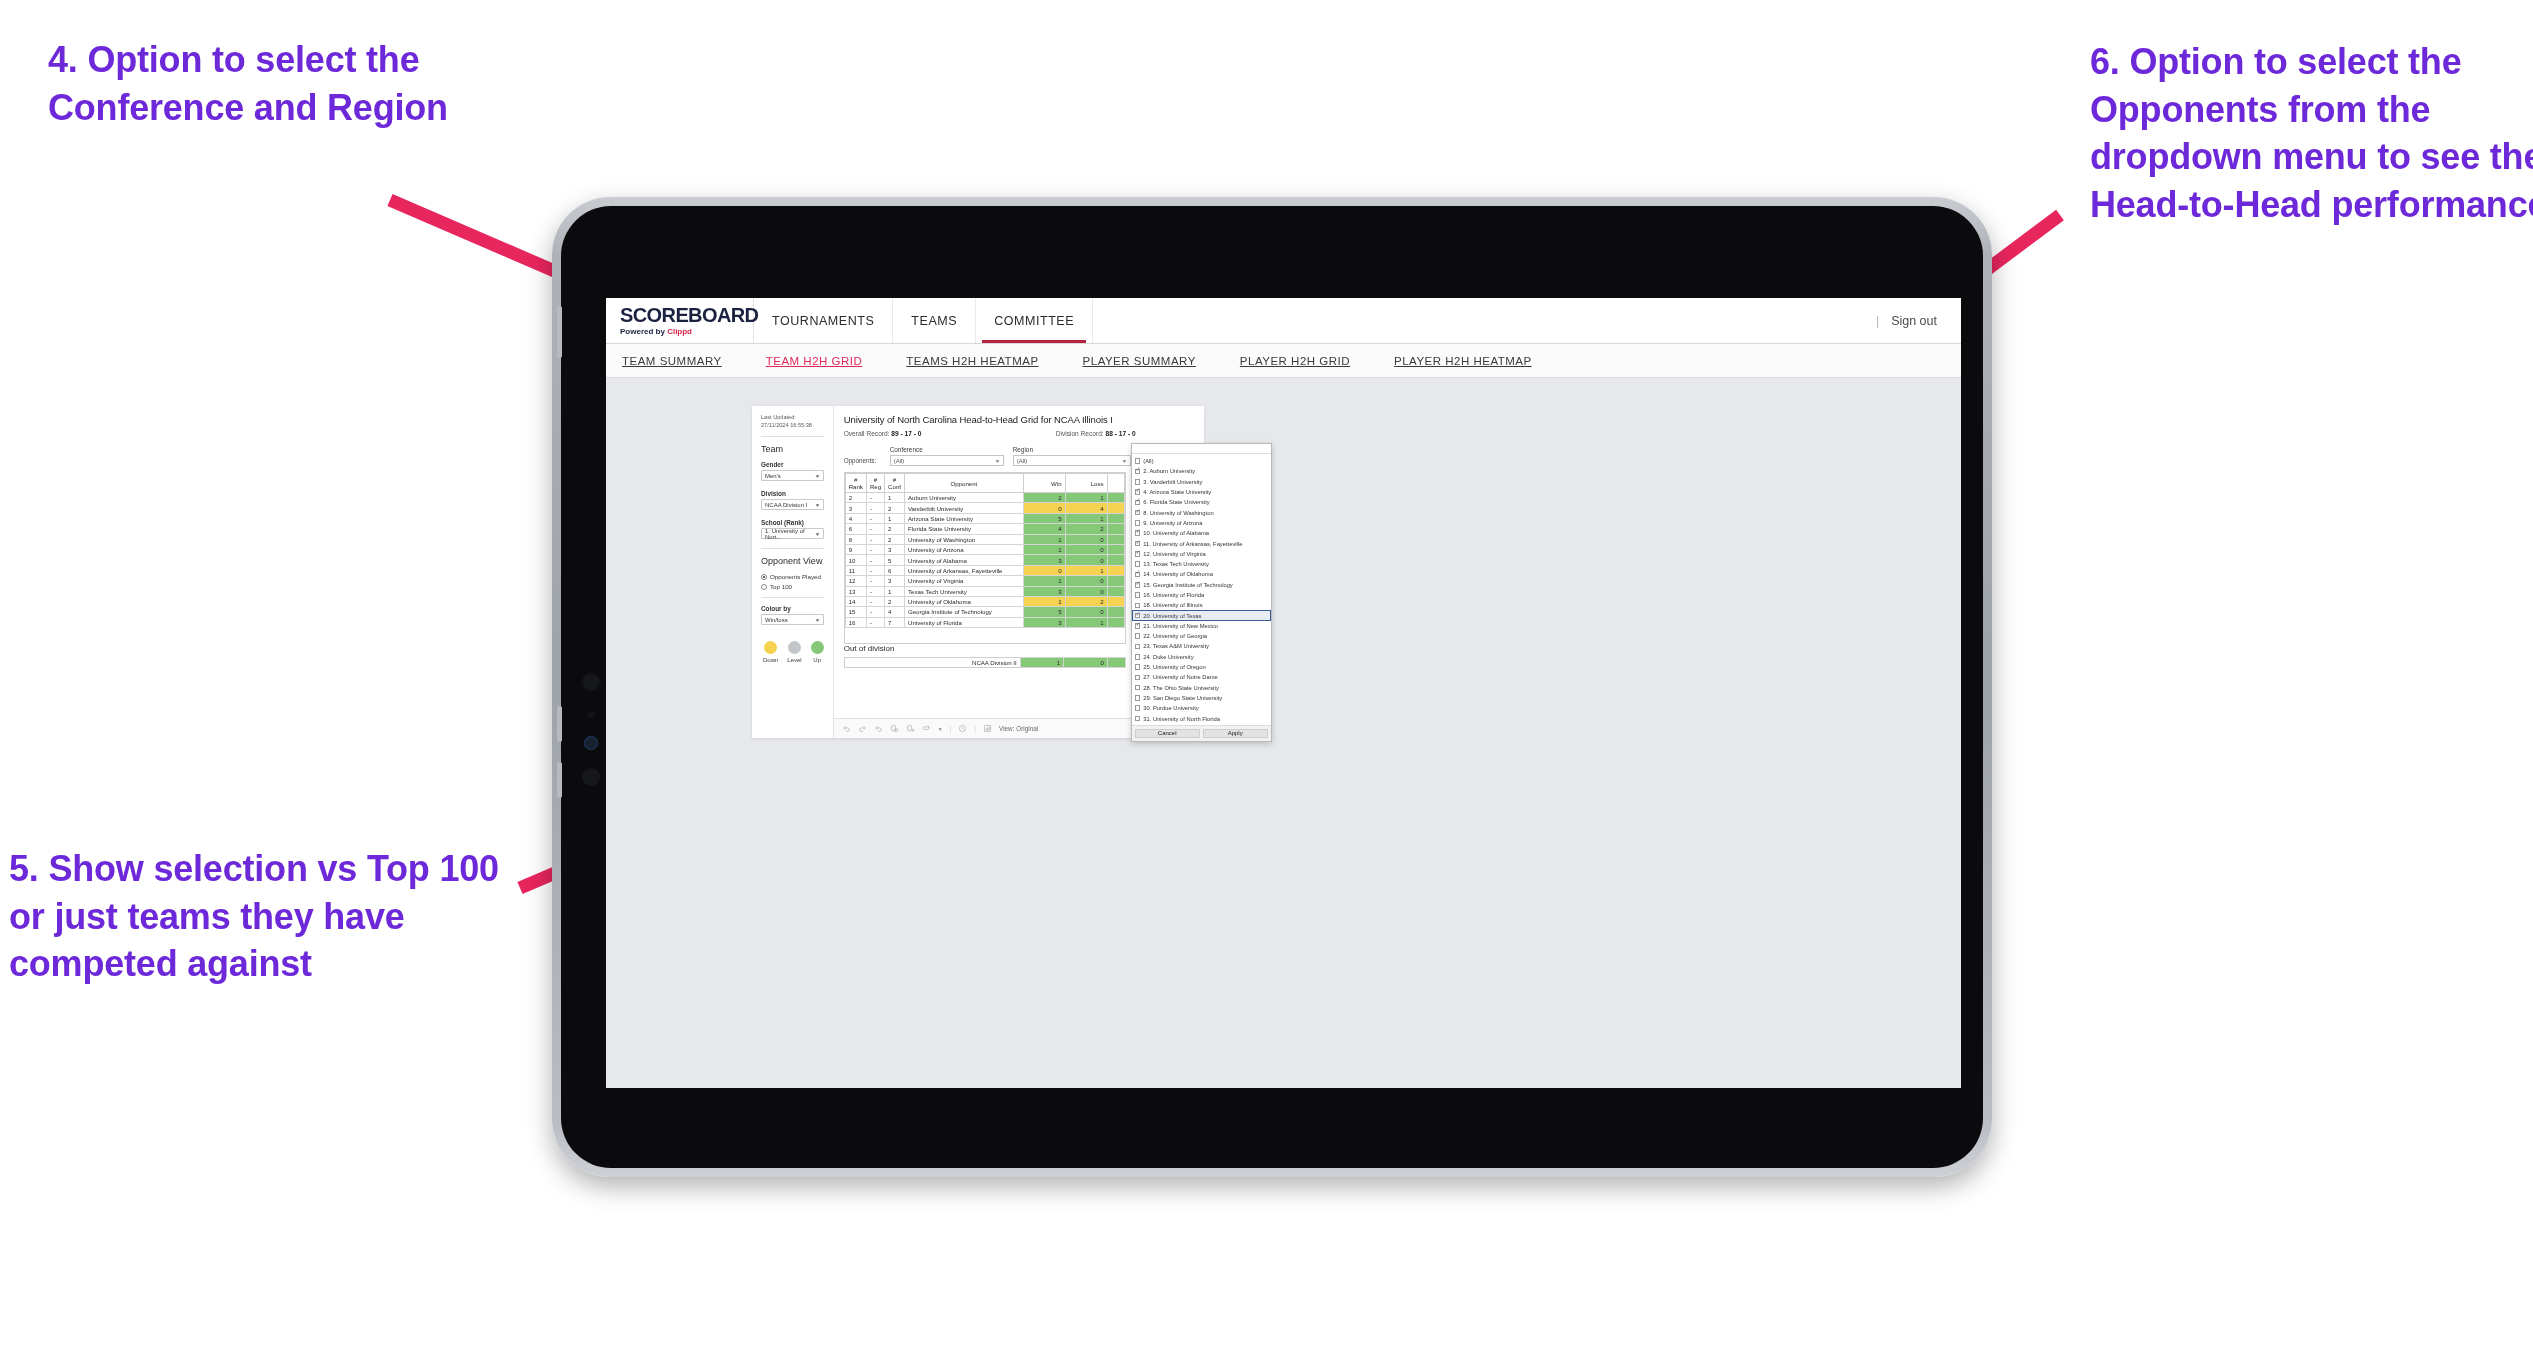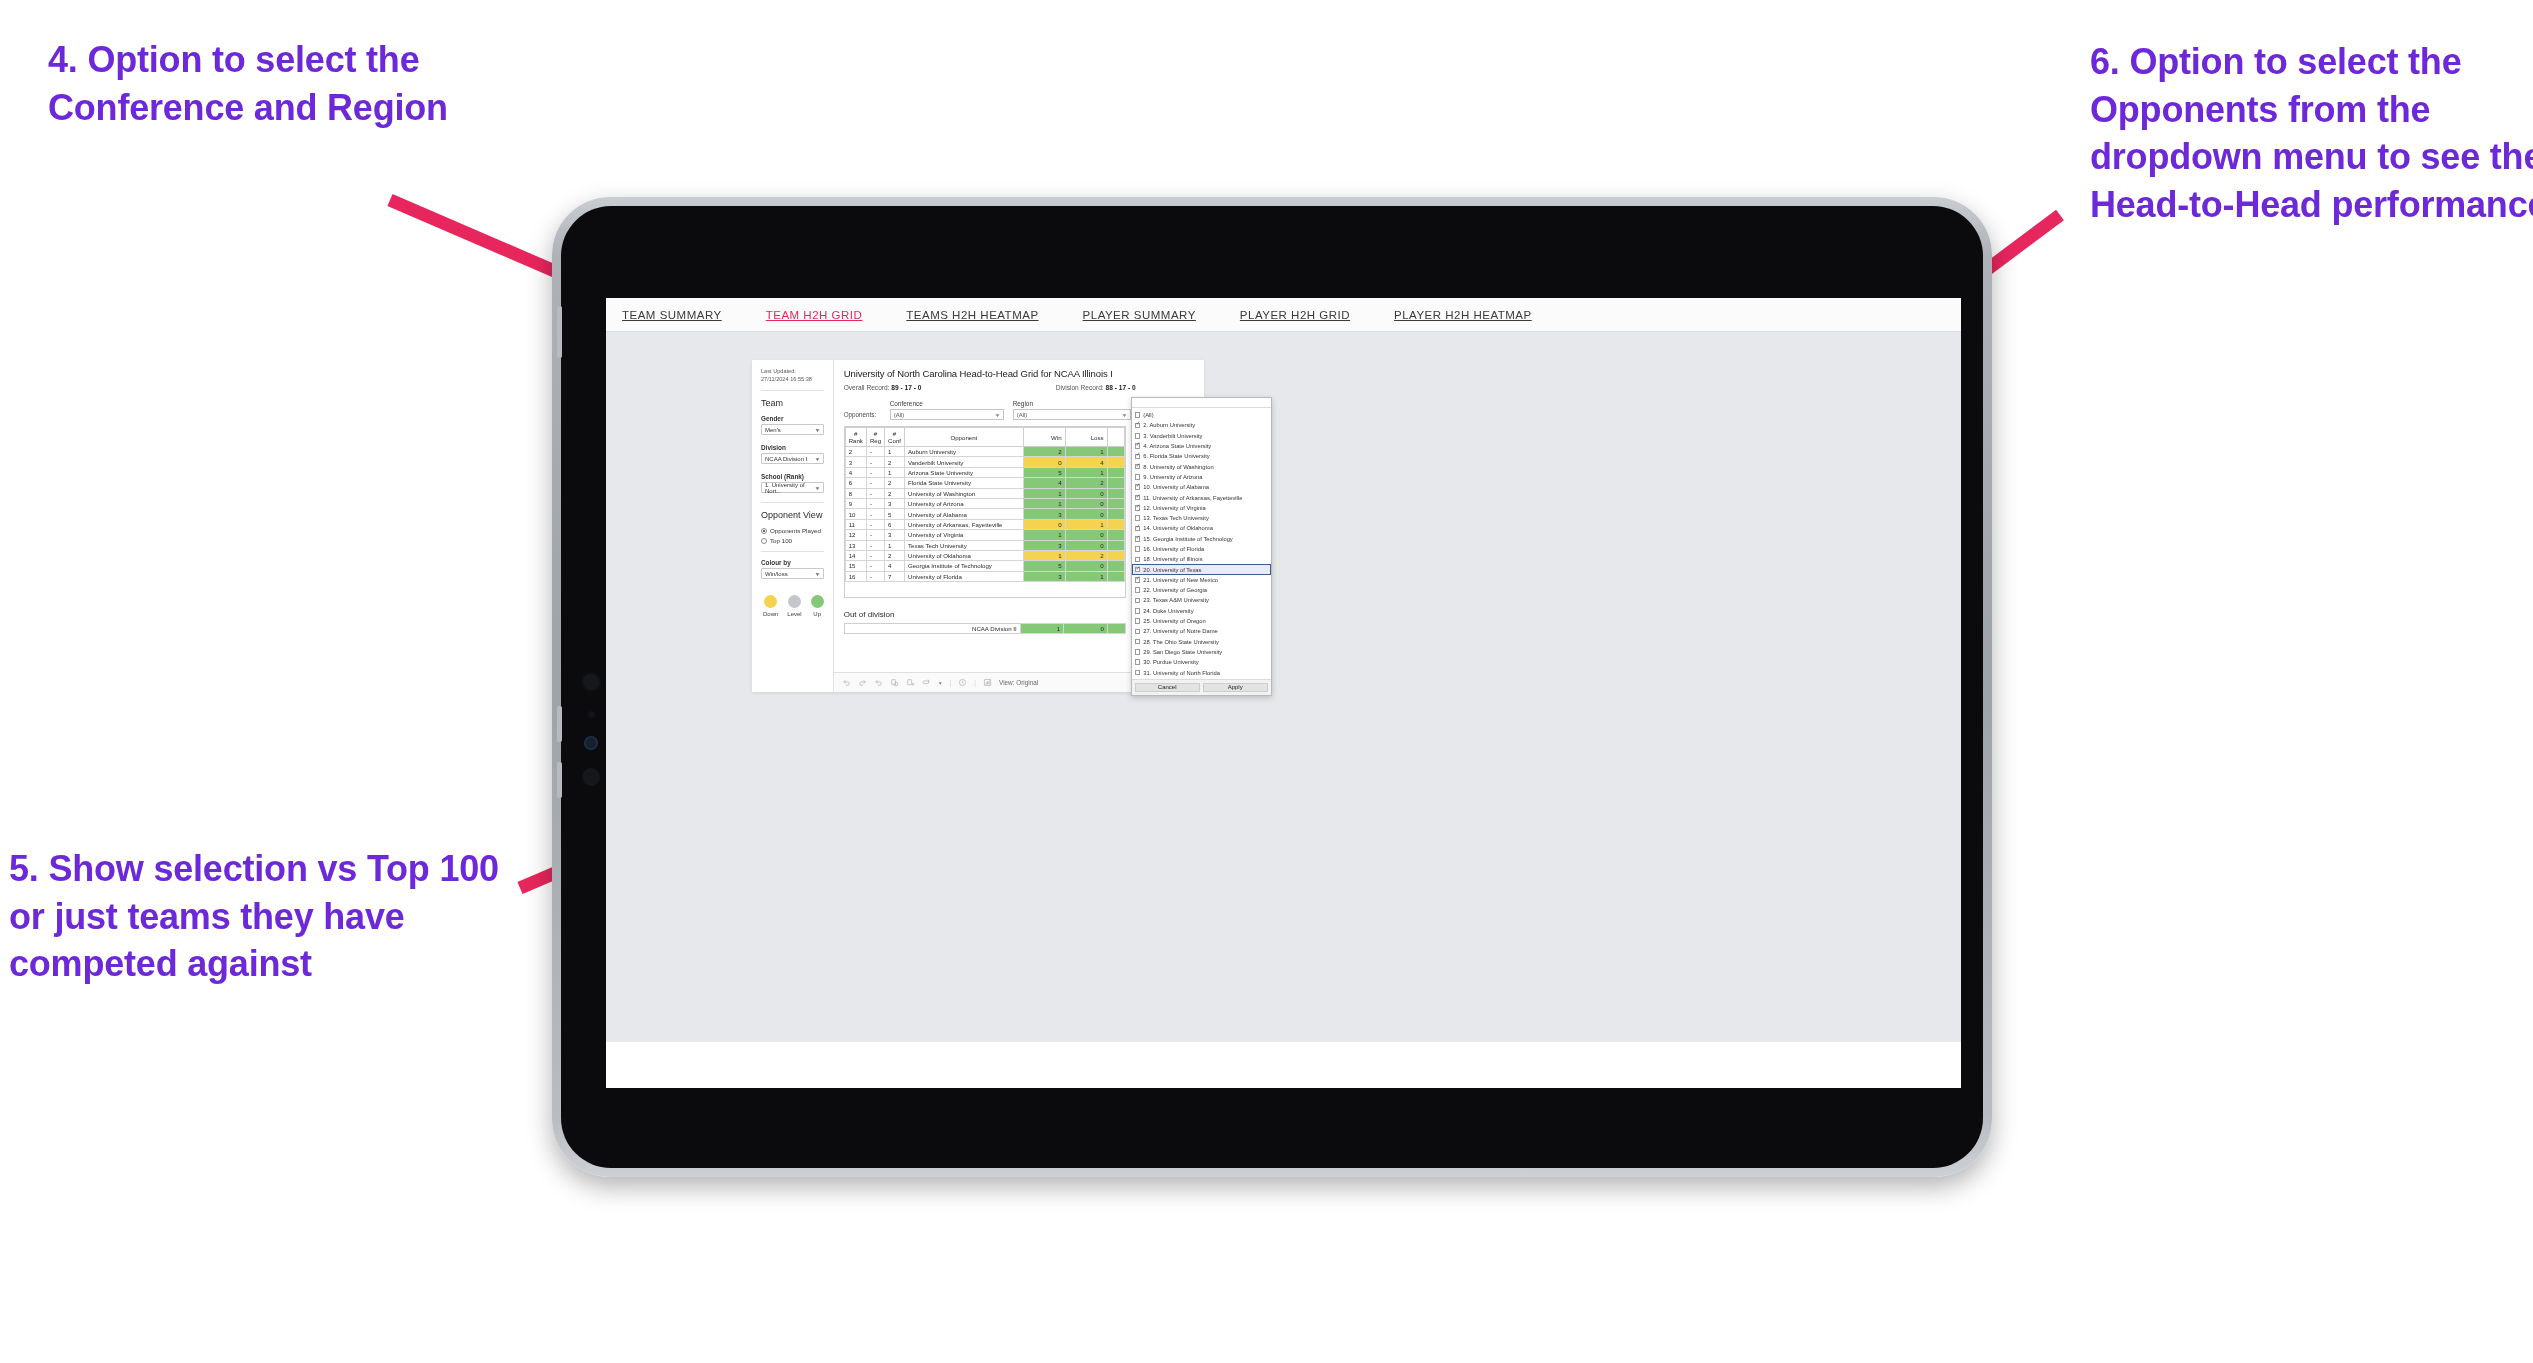--- a/index.html
+++ b/index.html
@@ -149,21 +149,21 @@
   td { border:1px solid #d5d5d5; padding:0.6px 3px; height:10.4px; }
   .c-rank, .c-reg, .c-conf { width:17px; text-align:left; }
   .c-opp { width:126px; }
   .c-num { width:44px; text-align:right; }
   .c-pad { width:18px; }
   th.c-rank, th.c-reg, th.c-conf { text-align:center; }
   .win  { background:#85c878; }
   .loss { background:#f5d24f; }
   #grid-foot { height:16px; border:1px solid #cfcfcf; border-top:none; background:#fff; width:282px; }
 
-  #outdiv { margin-top:12px; }
+  #outdiv { margin-top:0; }
   #outdiv-h { font-size:8px; color:#2a2a2a; }
   #outdiv-t { margin-top:4px; width:282px; border:1px solid #cfcfcf; }
 
   
   #toolbar {
     position:absolute; left:0; bottom:0; width:100%; height:20px; background:#fafafa;
     border-top:1px solid #e0e0e0; display:flex; align-items:center; padding-left:8px; gap:7px;
     font-size:6.4px; color:#6a6a6a;
   }
   .tb-ico { width:9px; height:9px; opacity:.55; display:inline-block; }
@@ -218,20 +218,33 @@
     <div class="btn-vol" id="btn-power"></div>
     <div class="btn-vol" id="btn-v1"></div>
     <div class="btn-vol" id="btn-v2"></div>
     <div id="cam"></div>
     <div id="cam2"></div>
     <div id="cam3"></div>
     <div id="cam4"></div>
 
     <div id="screen">
 
+      <div id="topnav">
+        <div id="brand">
+          <div id="brand-name">SCOREBOARD</div>
+          <div id="brand-sub"><span>Powered by </span><em>Clippd</em></div>
+        </div>
+        <div class="topnav-item">TOURNAMENTS</div>
+        <div class="topnav-item">TEAMS</div>
+        <div class="topnav-item active">COMMITTEE</div>
+        <div id="topnav-right">
+          <span id="topnav-sep">|</span>
+          <span>Sign out</span>
+        </div>
+      </div>
 
       <div id="subnav">
         <div class="subnav-item">TEAM SUMMARY</div>
         <div class="subnav-item active">TEAM H2H GRID</div>
         <div class="subnav-item">TEAMS H2H HEATMAP</div>
         <div class="subnav-item">PLAYER SUMMARY</div>
         <div class="subnav-item">PLAYER H2H GRID</div>
         <div class="subnav-item">PLAYER H2H HEATMAP</div>
       </div>
 

